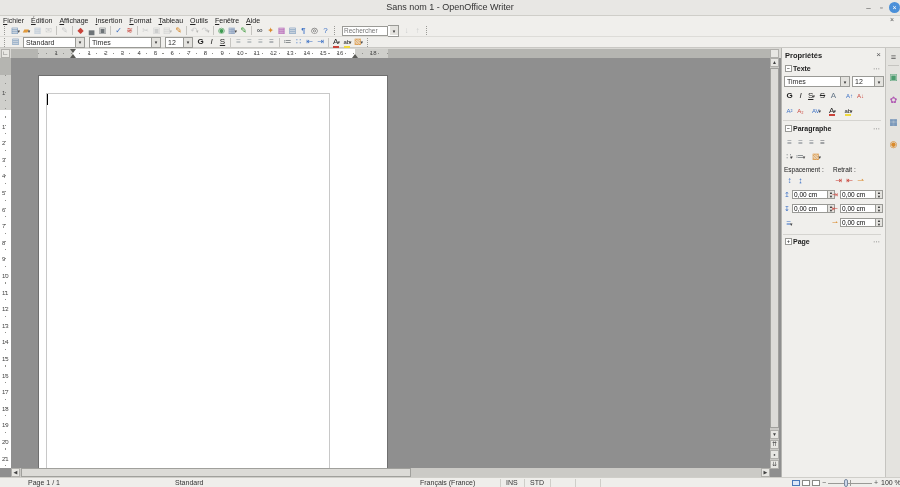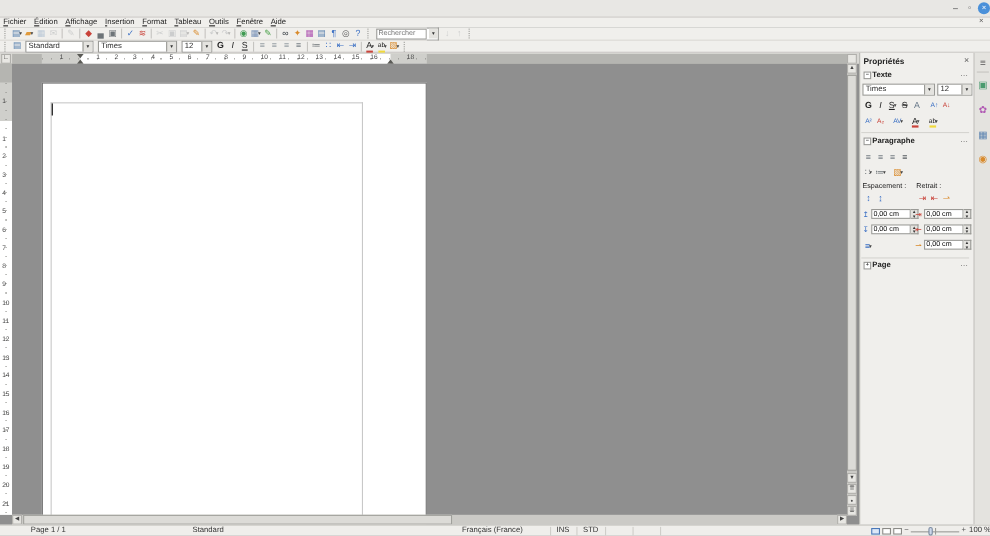--- a/index.html
+++ b/index.html
@@ -85,20 +85,21 @@
   .vl-ico.active{border-color:#4a78b8;background:#dce8f8}
   #zoomtrack{position:absolute;top:5px;width:44px;height:1px;background:#9a9a96}
   #zoomnotch{position:absolute;top:2px;width:1px;height:6px;background:#9a9a96}
   #zoomthumb{position:absolute;top:1px;width:4px;height:8px;background:#cdd8ea;border:1px solid #7a8aa0;border-radius:2px;box-sizing:border-box}
   .zbtn{position:absolute;top:1px;font-size:7px;color:#555}
 </style>
 </head>
 <body>
 
 <div class="abs" id="titlebar">
+  <div class="abs" id="title">Sans nom 1 - OpenOffice Writer</div>
   <div class="abs winbtn" style="left:863px">–</div>
   <div class="abs winbtn" style="left:876px;font-size:7px">▫</div>
   <div class="abs" id="closebtn" style="left:889px">×</div>
 </div>
 
 <div class="abs" id="menubar">
     <span class="menu-item">Fichier</span>
     <span class="menu-item">Édition</span>
     <span class="menu-item">Affichage</span>
     <span class="menu-item">Insertion</span>

